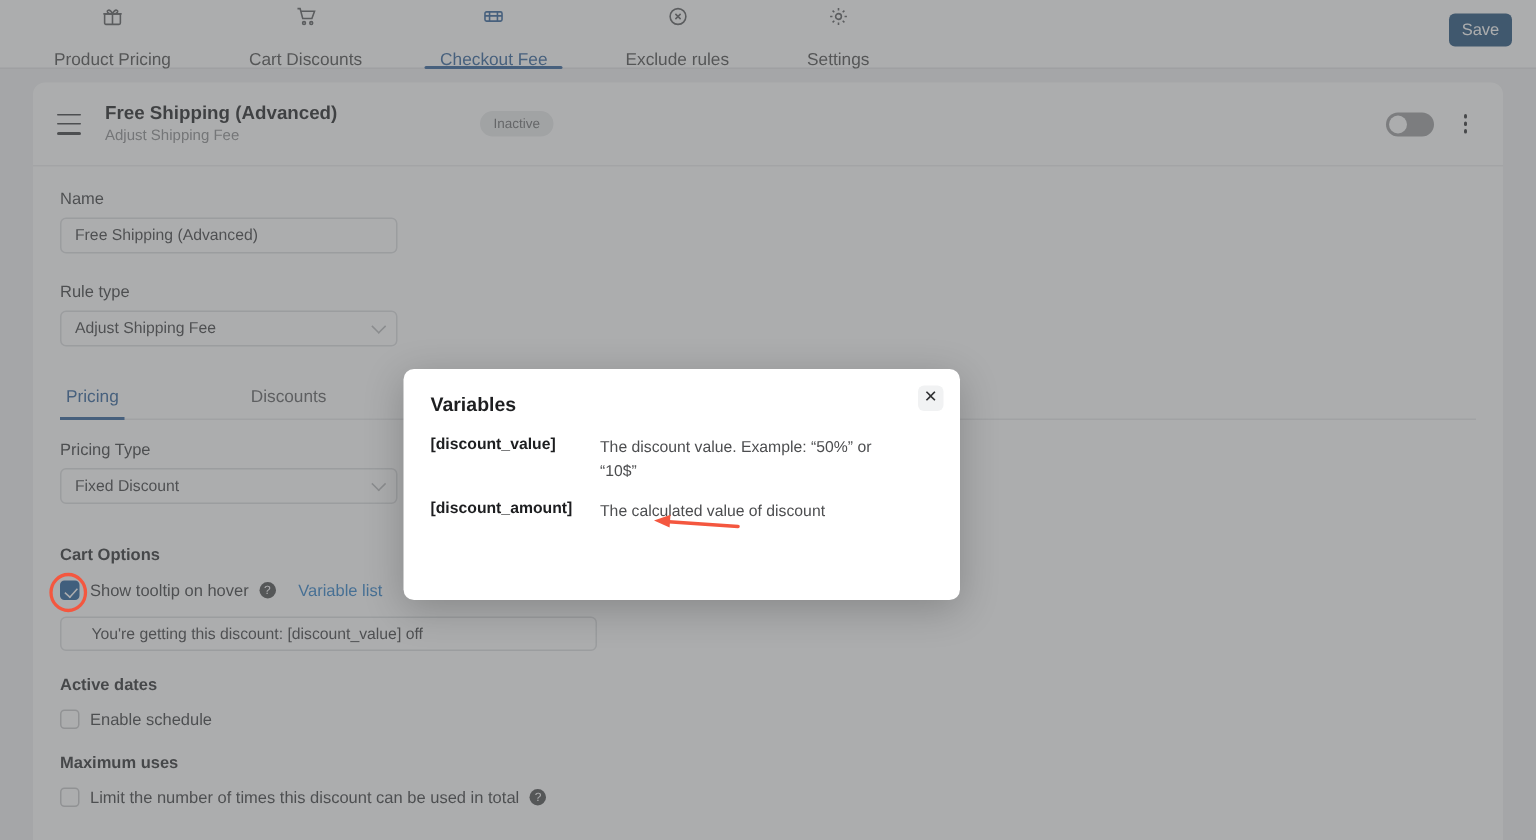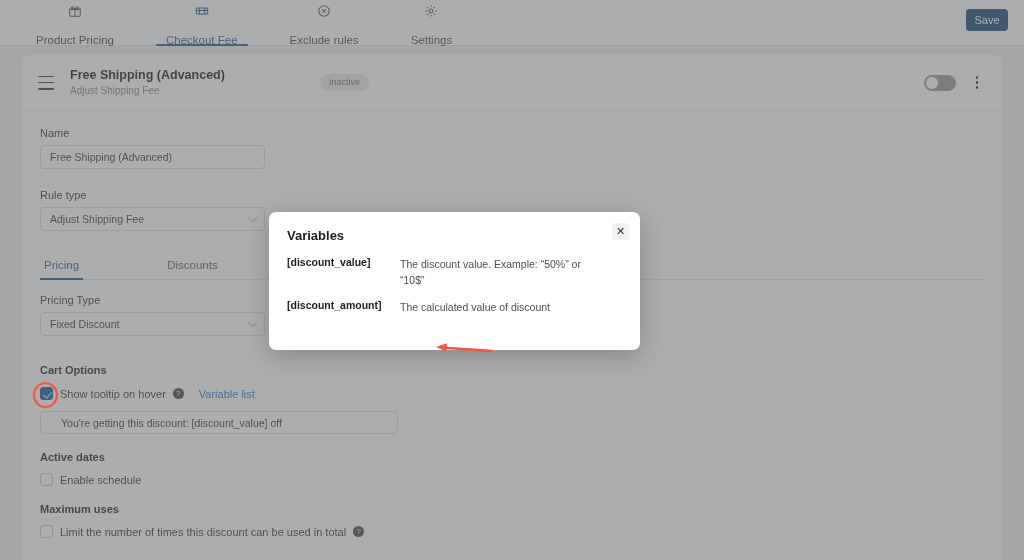--- a/index.html
+++ b/index.html
@@ -172,22 +172,22 @@
     background: #fff; font-size: 10.5px; color: #3d3e40;
     padding: 0 20px; display: flex; align-items: center;
     margin-top: 11px;
   }
 
   
   #annotations { position: absolute; inset: 0; z-index: 80; pointer-events: none; }
 
   
   #modal {
-    position: absolute; left: 269px; top: 212px;
-    width: 371px; height: 138px;
+    position: absolute; left: 269px; top: 246px;
+    width: 371px; height: 154px;
     background: #ffffff; border-radius: 7px;
     box-shadow: 0 6px 26px rgba(0,0,0,0.22);
     z-index: 70;
     padding: 16px 22px 0 18px;
   }
   #modal-title { font-size: 13px; color: #1d1e20; font-weight: 600; }
   #modal-close {
     position: absolute; right: 11px; top: 11px;
     width: 17px; height: 17px; border-radius: 4px;
     background: #f1f2f3; color: #2f3032;
@@ -211,20 +211,30 @@
         <span class="navicon">
           <svg viewBox="0 0 16 16" fill="none" stroke="currentColor" stroke-width="1.2">
             <rect x="2" y="6" width="12" height="8" rx="1"></rect>
               <path d="M1 6h14M8 6v8"></path>
             <path d="M8 6C8 6 6.2 2.5 4.6 3.3 3.4 3.9 4 6 8 6zM8 6c0 0 1.8-3.5 3.4-2.7C12.6 3.9 12 6 8 6z"></path>
           </svg>
         </span>
         <span class="nvlabel">Product Pricing</span>
       </div>
 
+      <div class="navtab">
+        <span class="navicon">
+          <svg viewBox="0 0 16 16" fill="none" stroke="currentColor" stroke-width="1.2">
+            <path d="M1.5 2h2l2 7.5h7L14.5 4H4"></path>
+              <circle cx="6.5" cy="13" r="1.1"></circle>
+              <circle cx="12" cy="13" r="1.1"></circle>
+          </svg>
+        </span>
+        <span class="nvlabel">Cart Discounts</span>
+      </div>
 
       <div class="navtab active">
         <span class="navicon">
           <svg viewBox="0 0 16 16" fill="none" stroke="currentColor" stroke-width="1.2">
             <rect x="1.5" y="4.5" width="13" height="7" rx="1.2"></rect>
               <path d="M1.5 7.5h13M5 4.5v7M11 4.5v7"></path>
           </svg>
         </span>
         <span class="nvlabel">Checkout Fee</span>
       </div>

